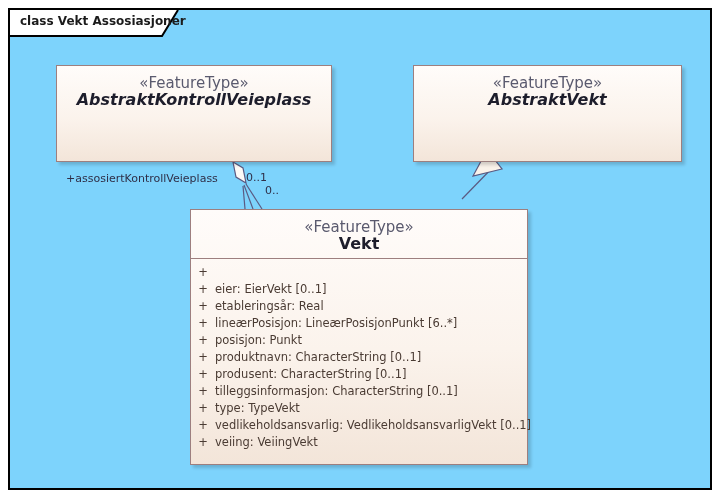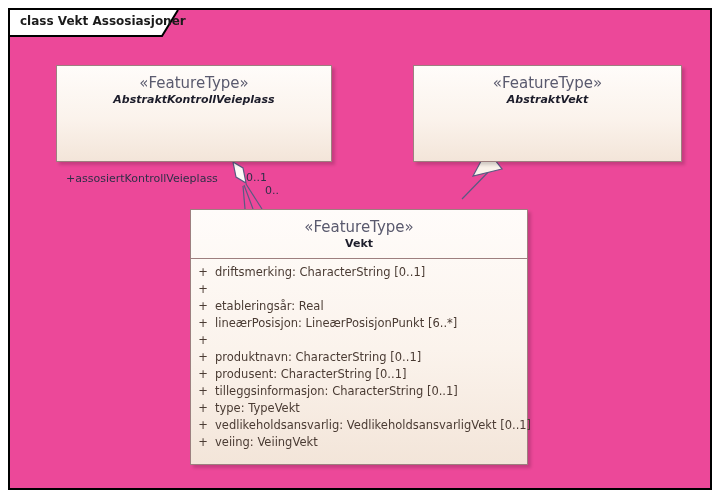--- a/index.html
+++ b/index.html
@@ -17,21 +17,21 @@
 
   
   #diagram-frame {
     position: absolute;
     left: 8px;
     top: 8px;
     width: 704px;
     height: 482px;
     border: 2px solid #000000;
     box-sizing: border-box;
-    background: #ec4899;
+    background: #7dd3fc;
   }
 
   
   #frame-tab {
     position: absolute;
     left: 0px;
     top: 0px;
     height: 26px;
     box-sizing: border-box;
   }
@@ -64,21 +64,21 @@
     padding-top: 9px;
     padding-bottom: 6px;
   }
   .stereotype {
     font-size: 15px;
     color: #5a5a6e;
     line-height: 16px;
     white-space: nowrap;
   }
   .class-name {
-    font-size: 11px;
+    font-size: 16px;
     font-weight: bold;
     color: #1d1d2b;
     line-height: 17px;
     white-space: nowrap;
   }
   .class-name.abstract {
     font-style: italic;
   }
   .compartment-divider {
     border-top: 1px solid #9d7f7f;
@@ -201,35 +201,36 @@
 
   <div class="uml-class" id="class-vekt">
     <div class="uml-header">
       <div class="stereotype">«FeatureType»</div>
       <div class="class-name">Vekt</div>
     </div>
     <div class="compartment-divider"></div>
     <div class="attr-list" id="vekt-attributes">
         <div class="attr-row">
           <span class="attr-vis">+</span>
-          <span class="attr-text">driftsmerking: CharacterString [0..1]</span>
-        </div>
-        <div class="attr-row">
-          <span class="attr-vis">+</span>
+        </div>
+        <div class="attr-row">
+          <span class="attr-vis">+</span>
+          <span class="attr-text">eier: EierVekt [0..1]</span>
         </div>
         <div class="attr-row">
           <span class="attr-vis">+</span>
           <span class="attr-text">etableringsår: Real</span>
         </div>
         <div class="attr-row">
           <span class="attr-vis">+</span>
           <span class="attr-text">lineærPosisjon: LineærPosisjonPunkt [6..*]</span>
         </div>
         <div class="attr-row">
           <span class="attr-vis">+</span>
+          <span class="attr-text">posisjon: Punkt</span>
         </div>
         <div class="attr-row">
           <span class="attr-vis">+</span>
           <span class="attr-text">produktnavn: CharacterString [0..1]</span>
         </div>
         <div class="attr-row">
           <span class="attr-vis">+</span>
           <span class="attr-text">produsent: CharacterString [0..1]</span>
         </div>
         <div class="attr-row">

